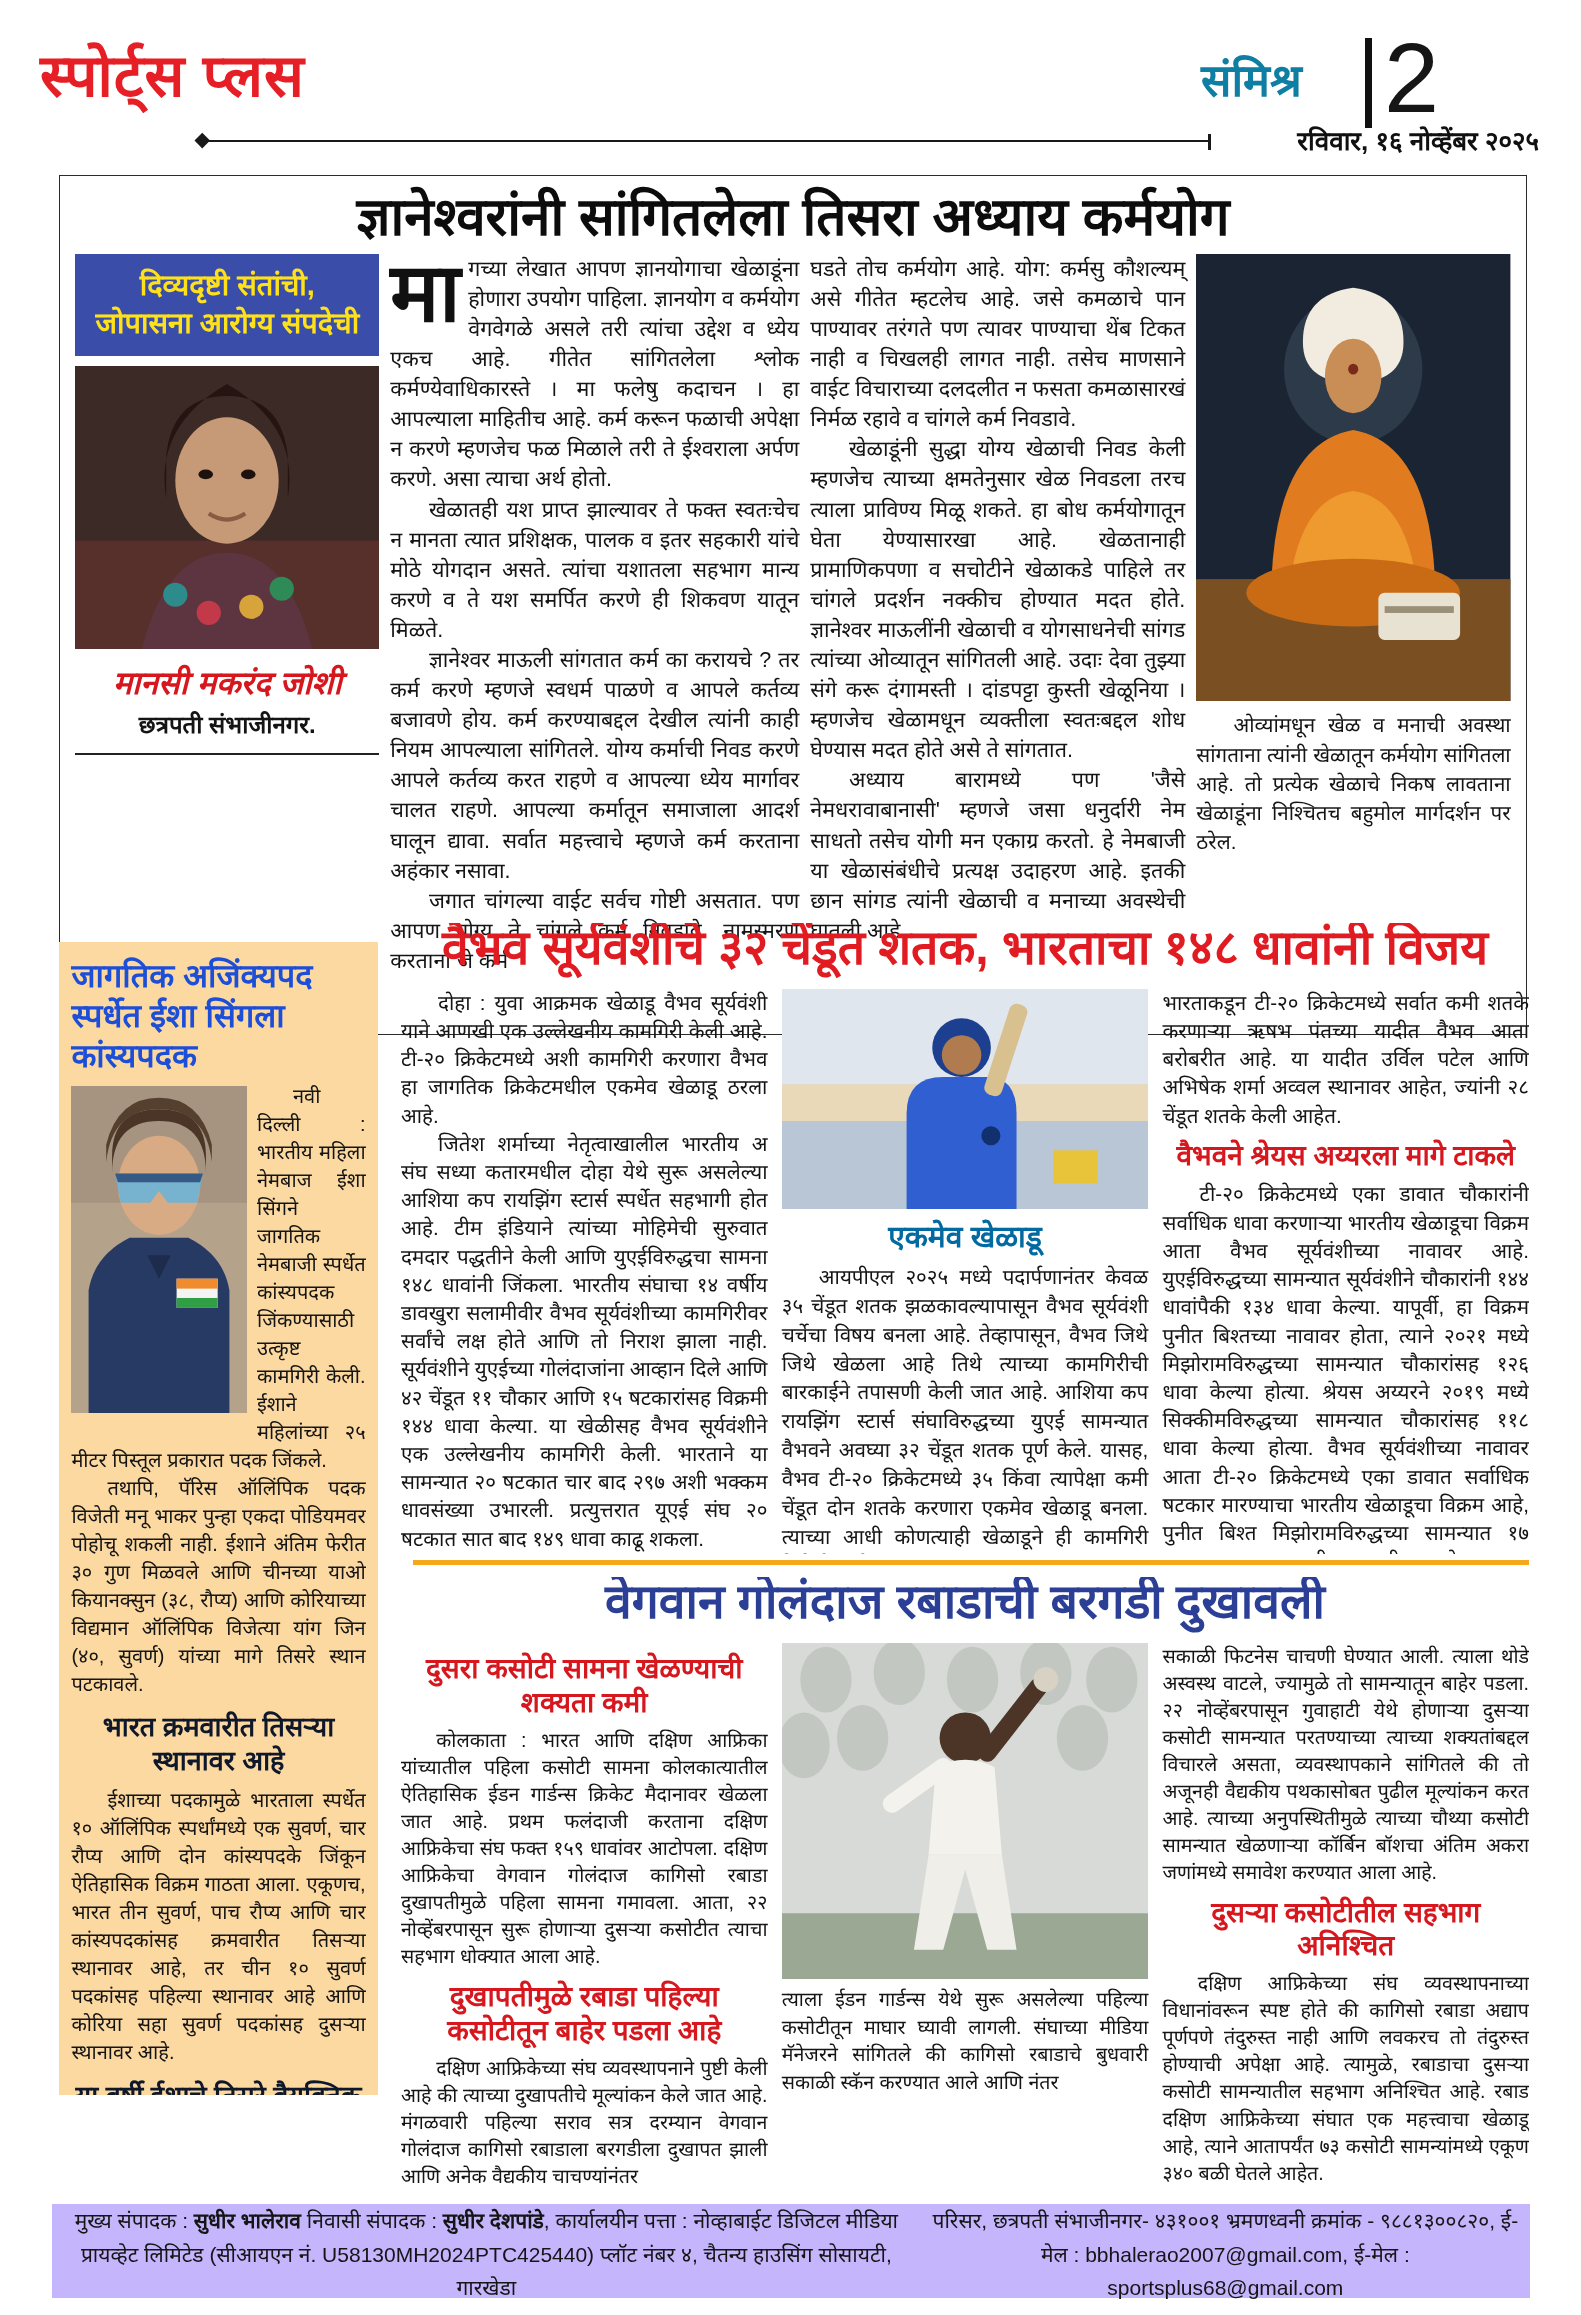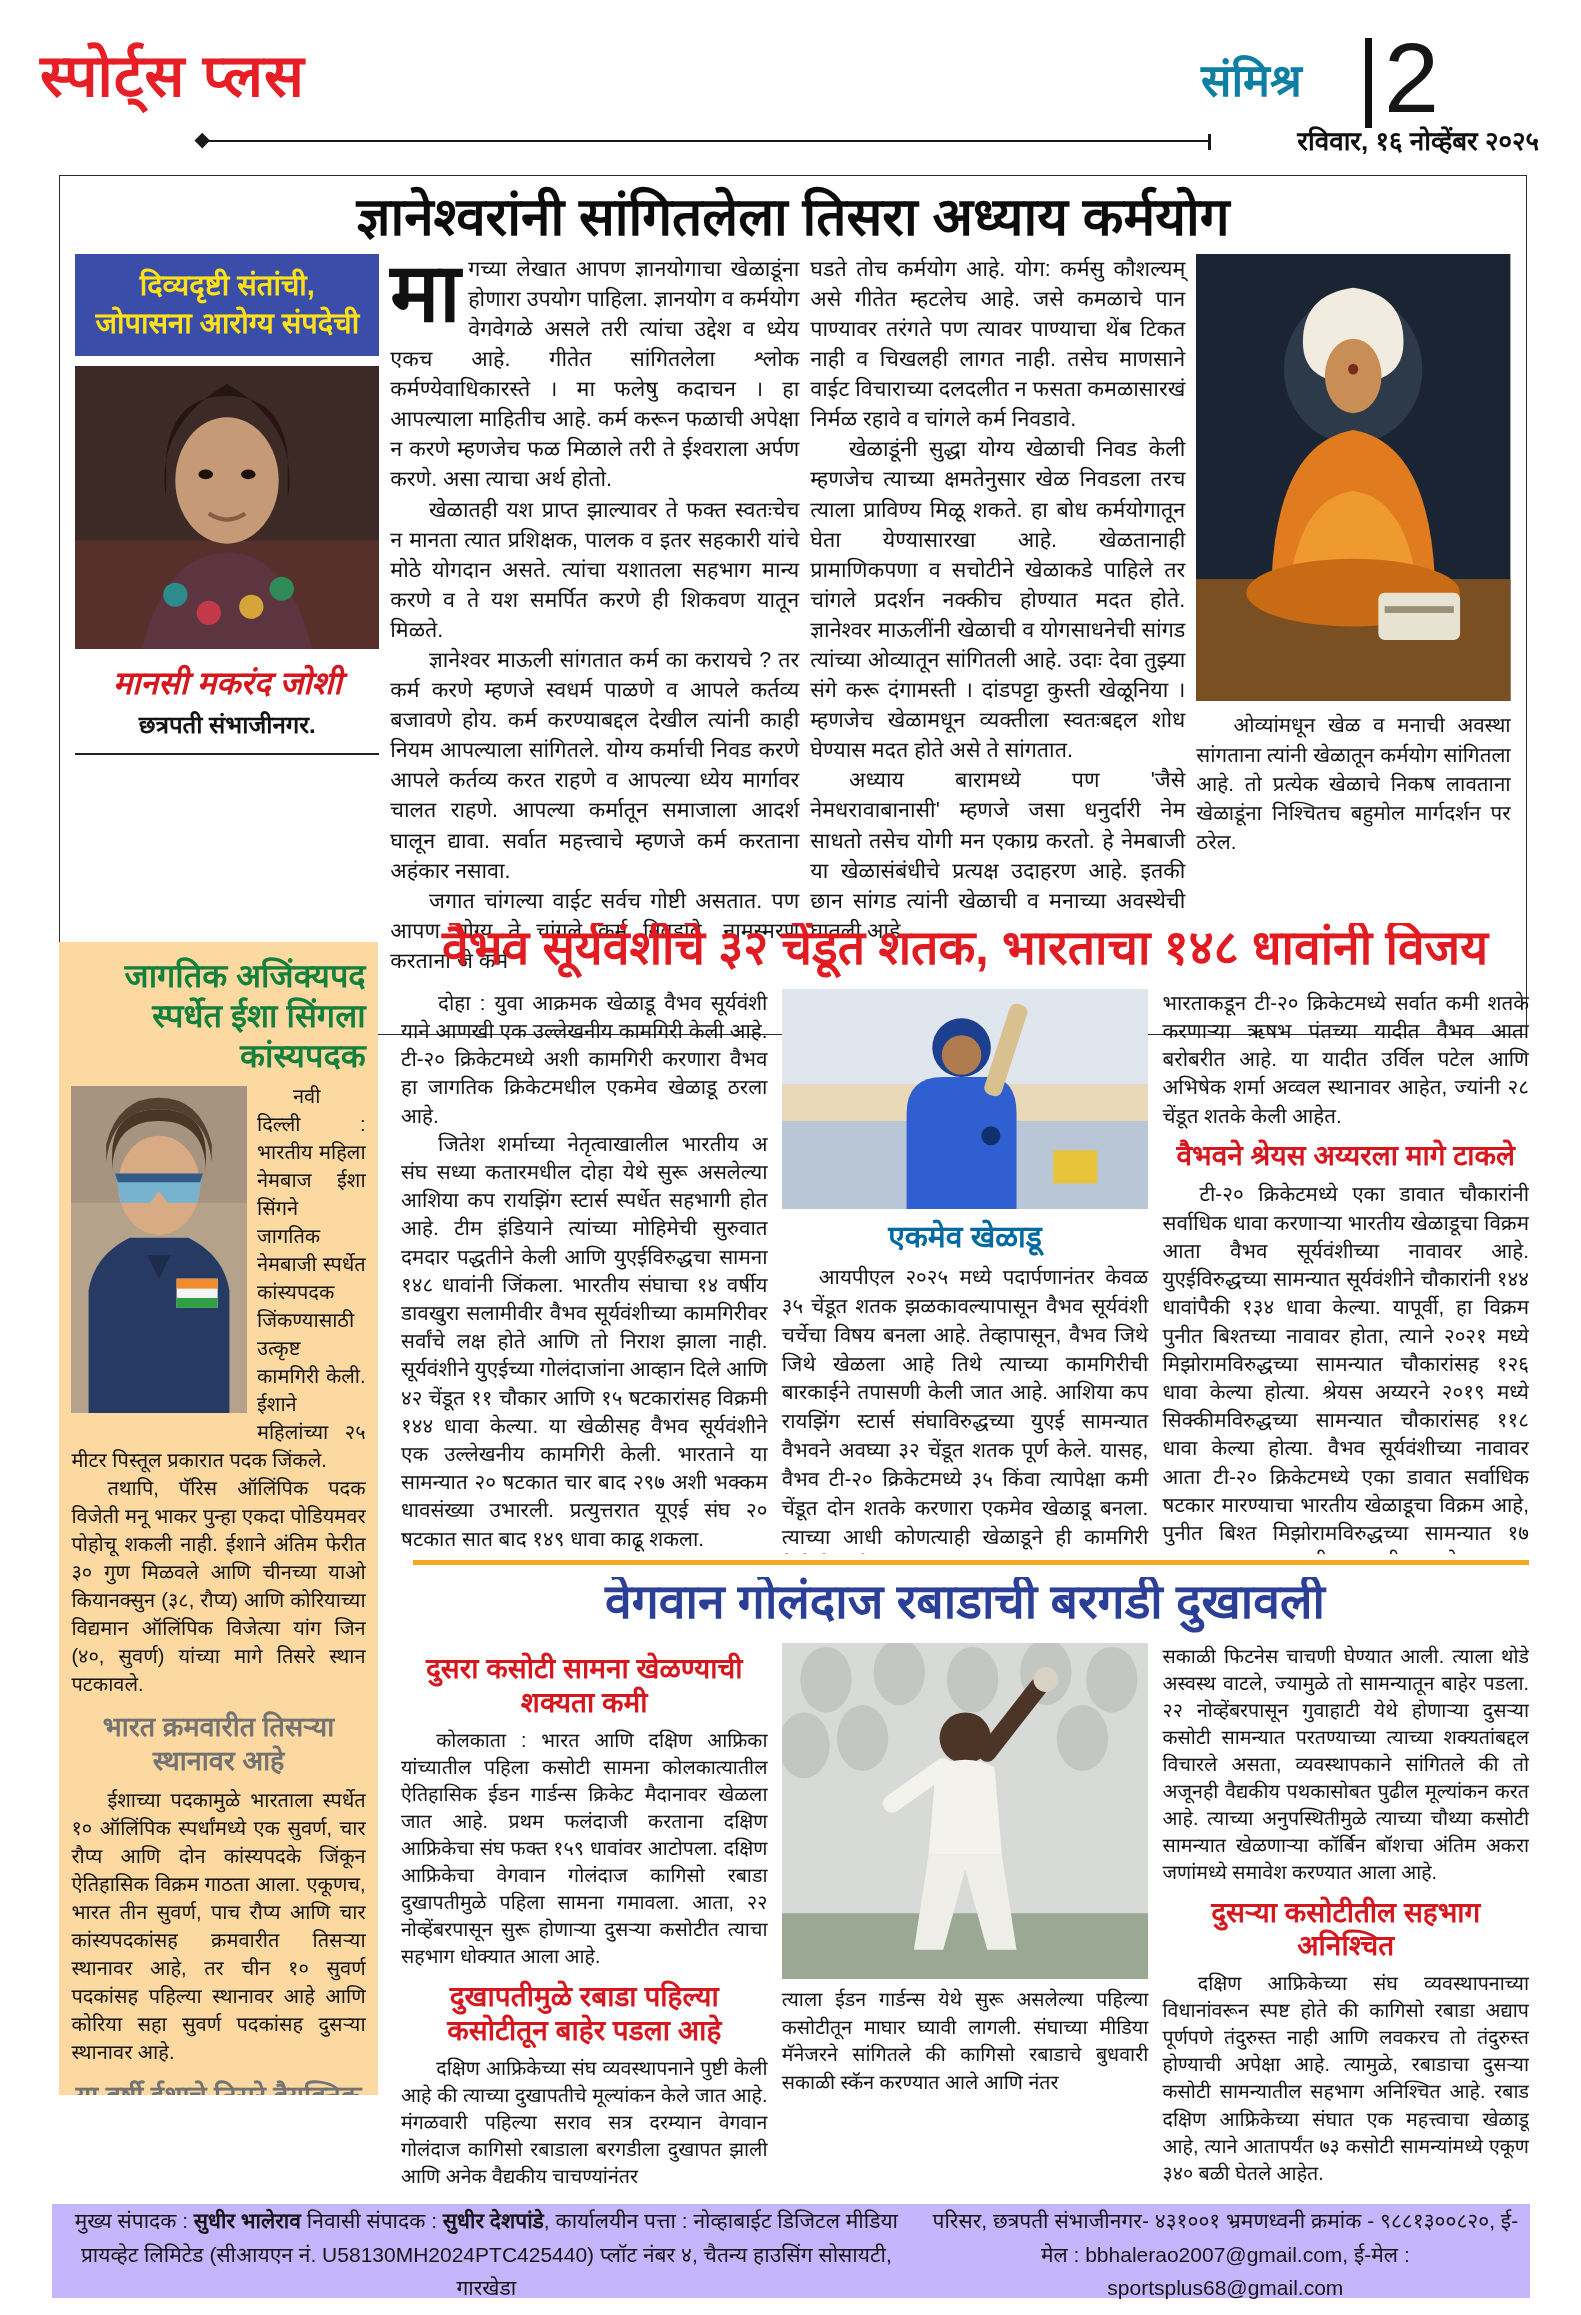--- a/index.html
+++ b/index.html
@@ -32,24 +32,24 @@
   .a1-col2 { width:375px; flex:none; }
   .bodytext { font-size:21.5px; line-height:1.4; text-align:justify; color:#141414;}
   .bodytext p { margin:0; }
   .indent { text-indent:1.8em; }
   .dropcap { float:left; font-size:82px; line-height:0.82; font-weight:700; padding:5.7px 7.6px 0 0; color:#111;}
   .a1-right { flex:1; }
   .saint-img { width:100%; height:447px; overflow:hidden;}
   .a1-caption { margin-top:9.6px; font-size:20.6px; line-height:1.42; text-align:justify;}
   
   .sidebar { position:absolute; left:59px; top:942px; width:319px; height:1153px; background:#fcd9a0; padding:15.3px 12.4px; overflow:hidden;}
-  .sb-headline { font-size:32.5px; font-weight:800; text-align:right; line-height:1.22; color:#15803d;}
+  .sb-headline { font-size:32.5px; font-weight:800; text-align:left; line-height:1.22; color:#1d4ed8;}
   .sb-photo { float:left; width:176px; height:327px; margin:9.6px 9.6px 5.7px 0; overflow:hidden;}
   .sb-body { font-size:20px; line-height:1.4; text-align:justify; margin-top:5.7px;}
-  .sb-subhead { color:#737373; font-weight:800; font-size:27px; text-align:center; line-height:1.25; margin:13.4px 0 7.6px; clear:both;}
+  .sb-subhead { color:#0f172a; font-weight:800; font-size:27px; text-align:center; line-height:1.25; margin:13.4px 0 7.6px; clear:both;}
   
   .a2 { position:absolute; left:401px; top:923px; width:1128px; height:631px; overflow:hidden;}
   .a2-headline { color:#e11b22; font-size:48px; font-weight:800; text-align:center; line-height:1.05;}
   .cols { display:flex; gap:14.3px; margin-top:15.3px;}
   .col { flex:1; font-size:20.6px; line-height:1.37; text-align:justify;}
   .a2-photo { width:100%; height:220px; overflow:hidden;}
   .photo-caption { color:#0369a1; font-weight:800; font-size:30px; text-align:center; margin:7.6px 0 5.7px;}
   .red-subhead { color:#d6171e; font-weight:800; font-size:28px; text-align:center; line-height:1.2; margin:9.6px 0 7.6px;}
   .a2-divider { position:absolute; left:413px; top:1560px; width:1116px; height:4.8px; background:#f6a81c;}
   

